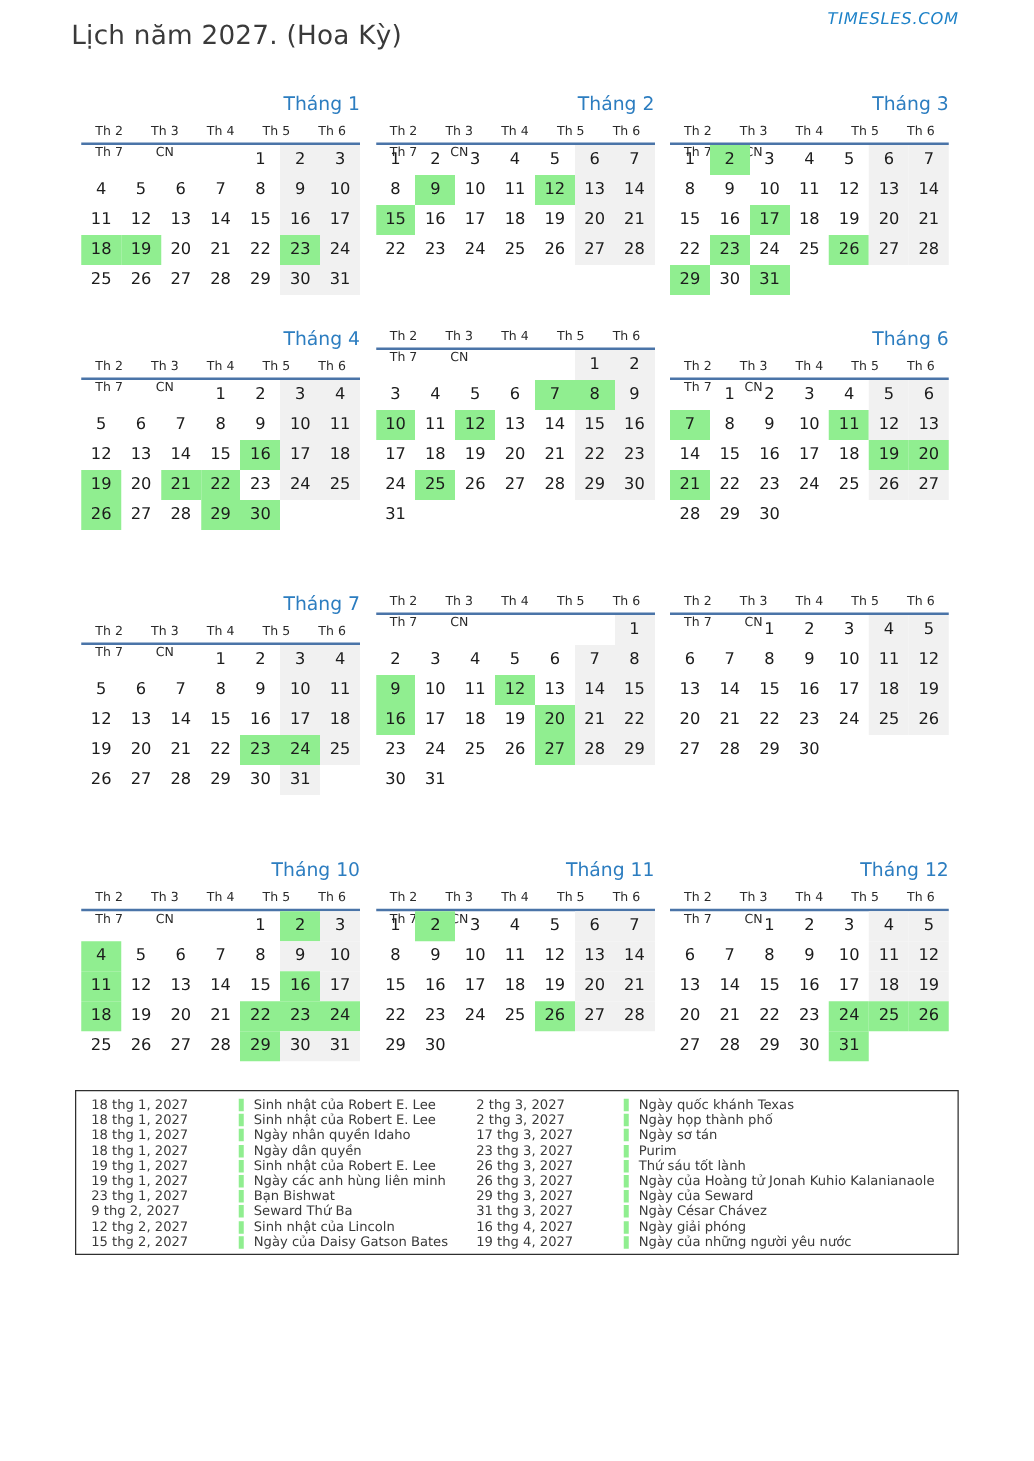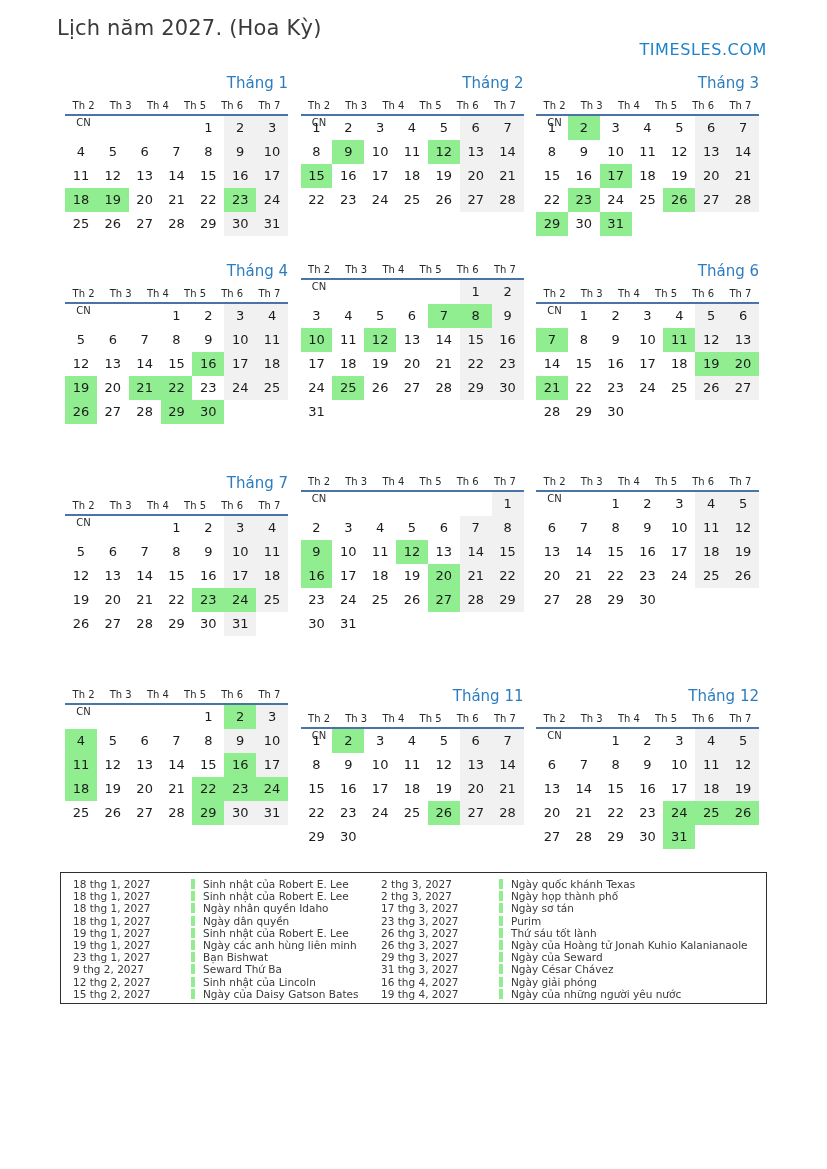--- a/index.html
+++ b/index.html
@@ -16,37 +16,37 @@
   body{
     width:827px;height:1169px;position:relative;
     font-family:"DejaVu Sans","Liberation Sans",sans-serif;
     color:var(--ink);
   }
   .page-title{
     position:absolute;left:57px;top:16px;
     font-size:21px;color:#3a3a3a;letter-spacing:.2px;
   }
   .site-link{
-    position:absolute;right:60px;top:40px;
-    font-size:16px;color:var(--link);letter-spacing:.6px;
-    text-decoration:none;cursor:pointer;
+    position:absolute;right:60px;top:8px;
+    font-size:13px;color:var(--link);letter-spacing:.6px;
+    text-decoration:none;cursor:pointer;font-style:italic;
   }
   .months-grid{
     position:absolute;left:65px;top:73px;width:694px;
     display:grid;grid-template-columns:repeat(3,223px);
     grid-template-rows:188px 212px 213px auto;
     column-gap:12.5px;align-items:start;
   }
   .month{width:223px;}
   .month-title{
     font-size:15px;line-height:20px;text-align:right;
     color:var(--accent);margin-bottom:4px;
   }
   .weekday-row{
-    display:grid;grid-template-columns:repeat(6,1fr);
+    display:grid;grid-template-columns:repeat(5,1fr);
     height:19px;line-height:17px;
     border-bottom:2px solid var(--line);
   }
   .weekday-row span{
     font-size:10px;text-align:center;color:#2a2a2a;
   }
   .week-row{
     display:grid;grid-template-columns:repeat(7,1fr);
     height:24px;
   }
@@ -593,20 +593,21 @@
         <div class="cell">27</div>
         <div class="cell">28</div>
         <div class="cell">29</div>
         <div class="cell">30</div>
         <div class="cell"></div>
         <div class="cell"></div>
         <div class="cell"></div>
       </div>
     </div>
     <div class="month">
+      <div class="month-title">Tháng 10</div>
       <div class="weekday-row">
         <span>Th 2</span>
         <span>Th 3</span>
         <span>Th 4</span>
         <span>Th 5</span>
         <span>Th 6</span>
         <span>Th 7</span>
         <span>CN</span>
       </div>
       <div class="week-row">

